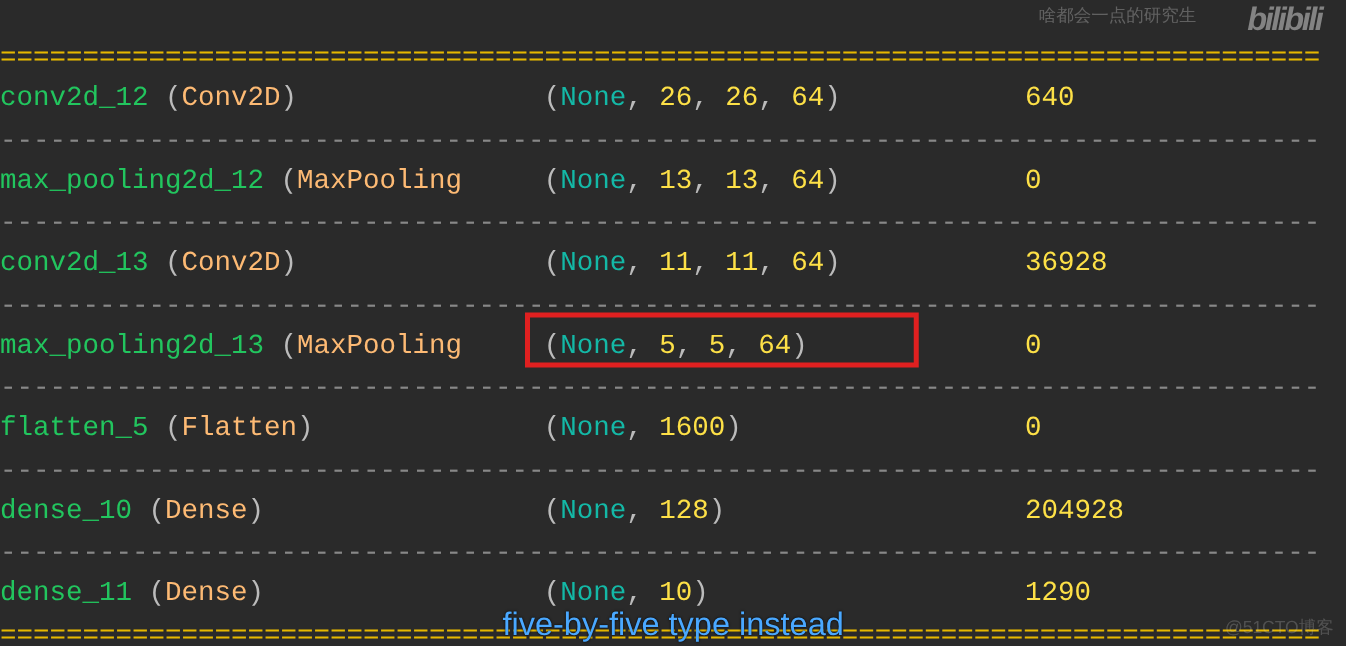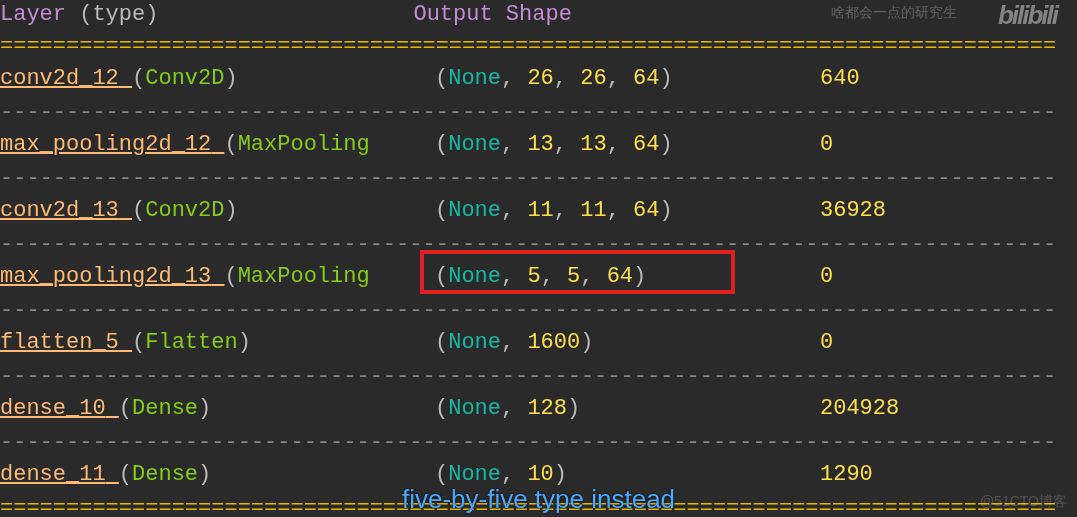--- a/index.html
+++ b/index.html
@@ -29,22 +29,22 @@
     color: #888;
     letter-spacing: 0;
   }
   .double-sep {
     color: #e6b800;
     letter-spacing: 0;
   }
   .hdr-layer { color: #c58bd6; }
   .hdr-type  { color: #bbbbbb; }
   .hdr-shape { color: #c58bd6; }
-  .name-gray { color: #fdba74; text-decoration: underline; }
-  .type-purple { color: #84cc16; }
+  .name-gray { color: #22c55e; }
+  .type-purple { color: #fdba74; }
   .paren { color: #bbbbbb; }
   .none-cyan { color: #14b8a6; }
   .num-orange { color: #fde047; }
   .comma { color: #bbbbbb; }
   .watermark-1 {
     position: absolute;
     top: 4px;
     right: 120px;
     color: rgba(200,200,200,0.35);
     font-size: 14px;
@@ -84,21 +84,20 @@
     font-family: sans-serif;
     font-size: 26px;
     font-weight: 500;
     text-shadow: 0 0 2px #000;
   }
 </style>
 </head>
 <body>
 
 <div class="canvas" id="canvas">
-    <div class="line" style="top: 2px;"><span style="display: inline-block; width: 0px;"></span><span class="hdr-layer">Layer</span><span class="hdr-type"> </span><span class="hdr-type">(type)</span><span style="display: inline-block; width: 255px;"></span><span class="hdr-shape">Output Shape</span></div>
     <div class="line" style="top: 34px;"><span class="double-sep">================================================================================</span></div>
     <div class="line" style="top: 66px;"><span class="name-gray">conv2d_12</span><span class="name-gray"> </span><span class="paren">(</span><span class="type-purple">Conv2D</span><span class="paren">)</span><span style="position: absolute; left: 435px;"><span class="paren">(</span><span class="none-cyan">None</span><span class="comma">, </span><span class="num-orange">26</span><span class="comma">, </span><span class="num-orange">26</span><span class="comma">, </span><span class="num-orange">64</span><span class="paren">)</span></span><span class="num-orange" style="position: absolute; left: 820px;">640</span></div>
     <div class="line" style="top: 100px;"><span class="row-sep">--------------------------------------------------------------------------------</span></div>
     <div class="line" style="top: 132px;"><span class="name-gray">max_pooling2d_12</span><span class="name-gray"> </span><span class="paren">(</span><span class="type-purple">MaxPooling</span><span style="position: absolute; left: 435px;"><span class="paren">(</span><span class="none-cyan">None</span><span class="comma">, </span><span class="num-orange">13</span><span class="comma">, </span><span class="num-orange">13</span><span class="comma">, </span><span class="num-orange">64</span><span class="paren">)</span></span><span class="num-orange" style="position: absolute; left: 820px;">0</span></div>
     <div class="line" style="top: 166px;"><span class="row-sep">--------------------------------------------------------------------------------</span></div>
     <div class="line" style="top: 198px;"><span class="name-gray">conv2d_13</span><span class="name-gray"> </span><span class="paren">(</span><span class="type-purple">Conv2D</span><span class="paren">)</span><span style="position: absolute; left: 435px;"><span class="paren">(</span><span class="none-cyan">None</span><span class="comma">, </span><span class="num-orange">11</span><span class="comma">, </span><span class="num-orange">11</span><span class="comma">, </span><span class="num-orange">64</span><span class="paren">)</span></span><span class="num-orange" style="position: absolute; left: 820px;">36928</span></div>
     <div class="line" style="top: 232px;"><span class="row-sep">--------------------------------------------------------------------------------</span></div>
     <div class="line" style="top: 264px;"><span class="name-gray">max_pooling2d_13</span><span class="name-gray"> </span><span class="paren">(</span><span class="type-purple">MaxPooling</span><span style="position: absolute; left: 435px;"><span class="paren">(</span><span class="none-cyan">None</span><span class="comma">, </span><span class="num-orange">5</span><span class="comma">, </span><span class="num-orange">5</span><span class="comma">, </span><span class="num-orange">64</span><span class="paren">)</span></span><span class="num-orange" style="position: absolute; left: 820px;">0</span></div>
     <div class="line" style="top: 298px;"><span class="row-sep">--------------------------------------------------------------------------------</span></div>
     <div class="line" style="top: 330px;"><span class="name-gray">flatten_5</span><span class="name-gray"> </span><span class="paren">(</span><span class="type-purple">Flatten</span><span class="paren">)</span><span style="position: absolute; left: 435px;"><span class="paren">(</span><span class="none-cyan">None</span><span class="comma">, </span><span class="num-orange">1600</span><span class="paren">)</span></span><span class="num-orange" style="position: absolute; left: 820px;">0</span></div>

